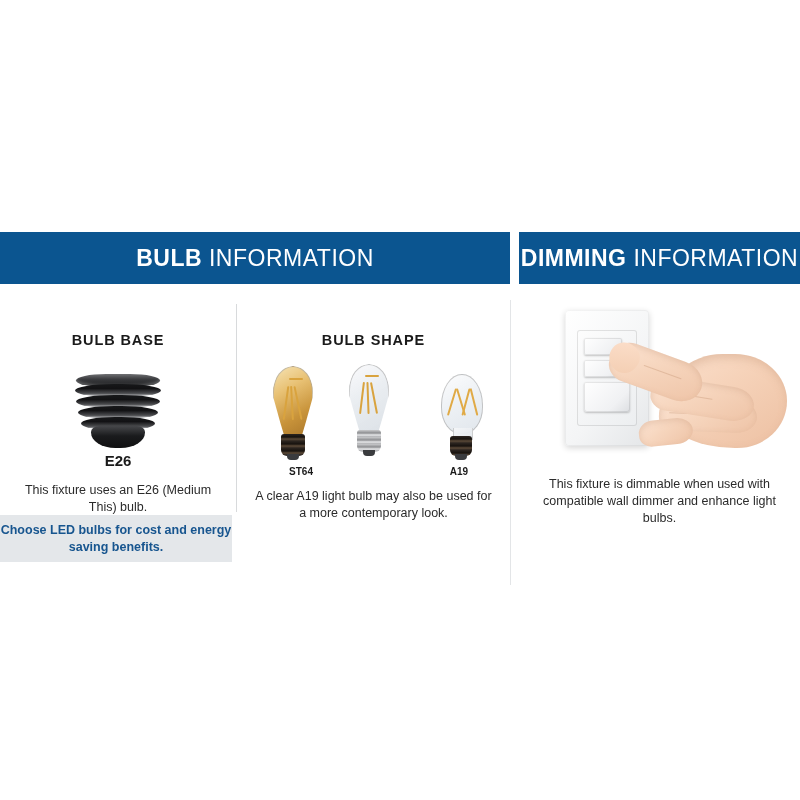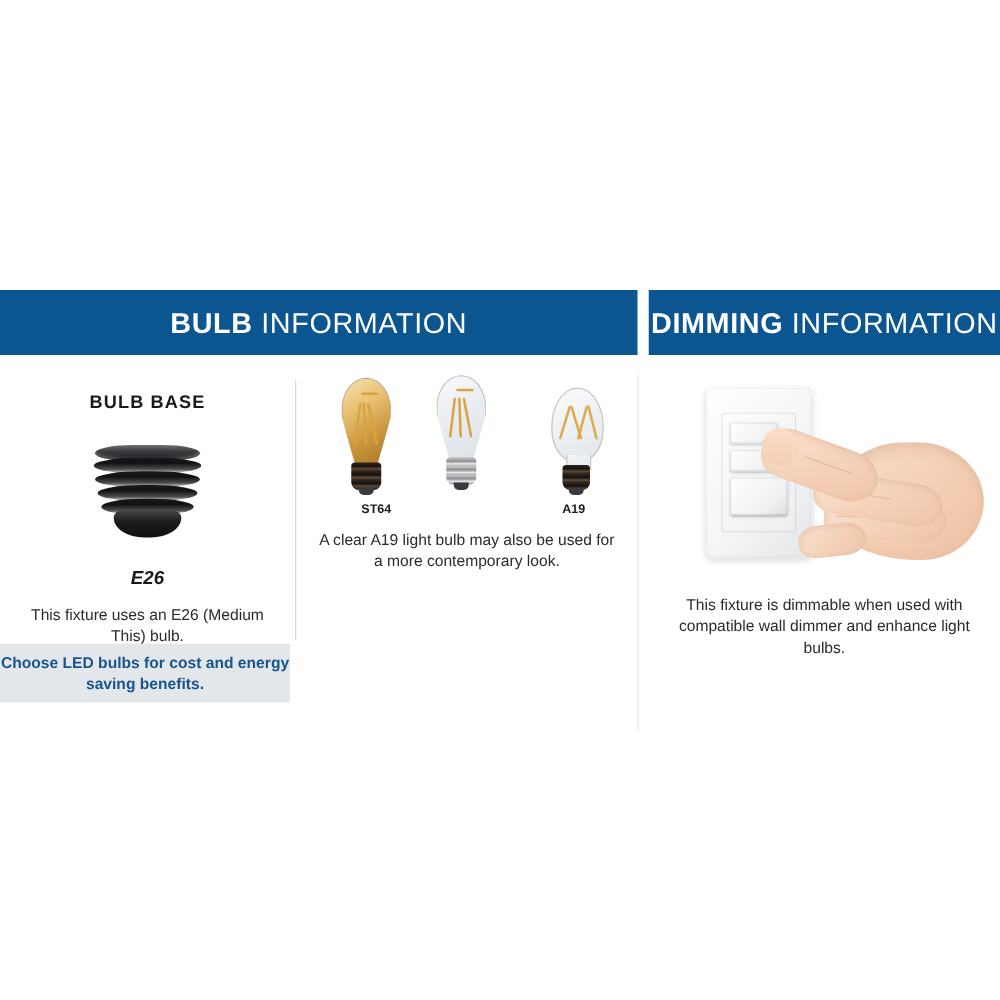--- a/index.html
+++ b/index.html
@@ -60,21 +60,21 @@
   .col-base   { left: 0px;   top: 0px; width: 236px; }
   .col-shape  { left: 237px; top: 0px; width: 273px; }
   .col-dimmer { left: 0px;   top: 0px; width: 281px; }
 
   .sect-title {
     font-size: 14.5px;
     font-weight: bold;
     letter-spacing: 0.9px;
     color: #1a1a1a;
     margin: 0;
-    padding-top: 30px;
+    padding-top: 48px;
   }
 
   .body-txt {
     font-size: 12.5px;
     line-height: 17px;
     color: #2b2b2b;
     margin: 0 auto;
   }
   .body-txt + .body-txt { margin-top: 15px; }
 
@@ -327,26 +327,27 @@
 
       <div class="base-art">
         <div class="base-top"></div>
         <div class="thread t1"></div>
         <div class="thread t2"></div>
         <div class="thread t3"></div>
         <div class="thread t4"></div>
         <div class="base-tip"></div>
       </div>
 
-      <p class="bulb-name" style="margin:24px 0 0 0;font-style:italic;">E26</p>
+      <p class="bulb-name" style="margin:4px 0 0 0;">E26</p>
 
       <p class="body-txt" style="width:190px;margin-top:13px;">This fixture uses an E26 (Medium This) bulb.</p>
     </div>
 
     <div class="col col-shape">
+      <p class="sect-title">BULB SHAPE</p>
 
       <div class="bulbs-row">
 
         <div class="bulb" style="left:28px;top:2px;">
           <div class="st-body st-amber"></div>
           <div class="filament" style="left:20px;top:20px;">
             <div class="fil-line" style="left:0px;  top:0px; height:34px; transform:rotate(8deg);"></div>
             <div class="fil-line" style="left:6px;  top:0px; height:34px; transform:rotate(-3deg);"></div>
             <div class="fil-line" style="left:12px; top:0px; height:34px; transform:rotate(-12deg);"></div>
             <div class="fil-line" style="left:4px;  top:-8px; width:14px; height:2px;"></div>

